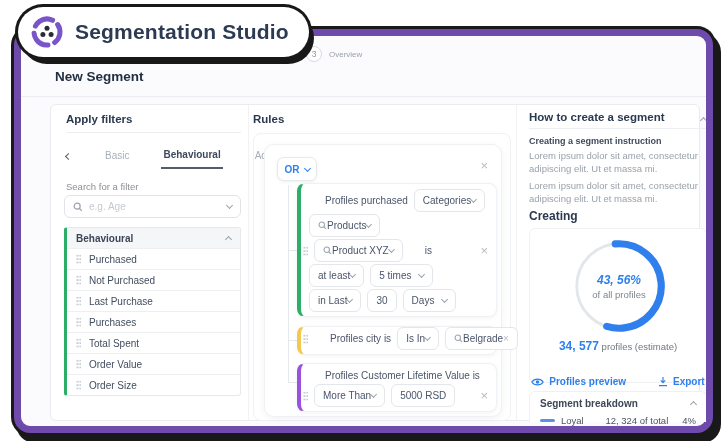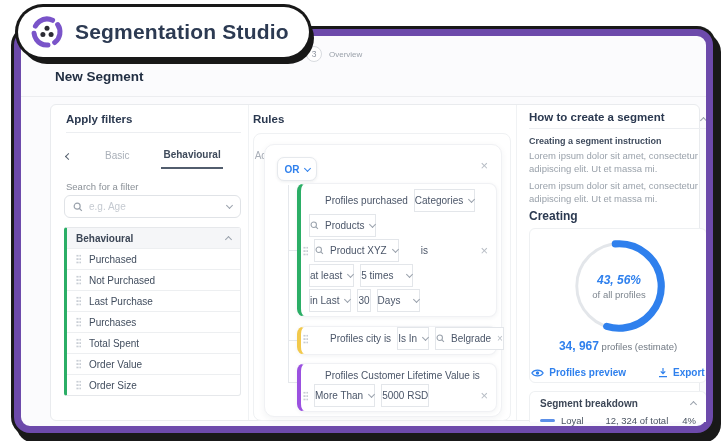--- a/index.html
+++ b/index.html
@@ -72,41 +72,41 @@
   .conn-v { position:absolute; left:23px; top:40px; width:1px; height:197px; background:#e5e8ec; }
   .conn-h { position:absolute; left:23px; width:10px; height:1px; background:#e5e8ec; }
 
   .rule { position:absolute; left:32px; width:200px; background:#fff; border:1px solid #f0f1f4;
     border-left:4px solid #2bae66; border-radius:8px; box-shadow:0 1px 4px rgba(40,50,70,.06); }
   .rule.green  { border-left-color:#2bae66; }
   .rule.yellow { border-left-color:#f2c94c; }
   .rule.purple { border-left-color:#9b51e0; }
   .rrow { display:flex; align-items:center; gap:6px; height:23px; margin:0 8px 2px 8px; }
   .txt { font-size:10px; color:#4a5568; white-space:nowrap;margin-left:16px; }
-  .sel, .vbox { display:inline-flex; align-items:center; gap:6px; height:23px; padding:0 0;
-    border:1px solid #e3e6ea; border-radius:0; background:#fff; font-size:10px; color:#4a5568; white-space:nowrap; }
+  .sel, .vbox { display:inline-flex; align-items:center; height:23px; padding:0 8px;
+    border:1px solid #e3e6ea; border-radius:6px; background:#fff; font-size:10px; color:#4a5568; white-space:nowrap; }
   .spacer { flex:1; }
 
   
   .help-title { position:absolute; left:478px; top:6px; }
   .help-chev { position:absolute; left:650px; top:11px; }
   .help-divider { position:absolute; left:478px; top:23px; width:177px; border-top:1px solid #eceef1; }
   .instr-title { position:absolute; left:478px; top:31px; font-size:9px; font-weight:bold; color:#3f4b5d; }
   .para { position:absolute; left:478px; width:178px; font-size:9.5px; color:#9aa2ab; line-height:1.4; }
   .summary-title { position:absolute; left:478px; top:104px; font-size:12px; font-weight:bold; color:#2b3950; }
   .summary-card { position:absolute; left:478px; top:123px; width:178px; height:155px;
     border:1px solid #eef0f2; border-radius:6px; background:#fff; }
   .donut-wrap { position:absolute; left:41px; top:9px; width:96px; height:96px; }
   .donut-label { position:absolute; left:0; top:0; width:96px; height:96px; display:flex; flex-direction:column;
     align-items:center; justify-content:center; gap:2px; }
   .donut-pct { font-size:12px; font-weight:bold; color:#2f80ed;font-style:italic; }
   .donut-cap { font-size:9.5px; color:#7d858e; }
   .estimate { position:absolute; left:0; top:110px; width:100%; text-align:center; font-size:9.5px; color:#707882; }
   .estimate b { font-size:12px; color:#2f80ed; }
-  .links { position:absolute; left:0; top:138px; width:100%; display:flex; justify-content:center; gap:32px; }
+  .links { position:absolute; left:0; top:147px; width:100%; display:flex; justify-content:center; gap:32px; }
   .blue-link { display:inline-flex; align-items:center; gap:5px; font-size:10px; font-weight:bold; color:#2f80ed; cursor:default; }
 
   .breakdown-card { position:absolute; left:478px; top:286px; width:178px; height:31px;
     border:1px solid #eef0f2; border-radius:6px 6px 0 0; border-bottom:0; background:#fff; }
   .bd-header { display:flex; align-items:center; justify-content:space-between; padding:6px 10px 4px; 
     font-size:10px; font-weight:bold; color:#3c4656; }
   .bd-row { display:flex; align-items:center; gap:6px; padding:2px 10px; font-size:9.5px; color:#4a5462; }
   .bd-dash { width:15px; height:3px; border-radius:2px; background:#5b8fe8; flex:none; }
   .bd-name { flex:1; }
   .bd-detail { margin-right:8px; }
@@ -330,21 +330,21 @@
             <svg width="96" height="96" viewBox="0 0 100 100">
               <circle cx="50" cy="50" r="44" fill="none" stroke="#e3e6ea" stroke-width="3"></circle>
               <circle cx="50" cy="50" r="44" fill="none" stroke="#2f80ed" stroke-width="7.5" stroke-linecap="round" transform="rotate(-95 50 50)" stroke-dasharray="154.817685968905 276.46015351590177"></circle>
             </svg>
             <div class="donut-label">
               <span class="donut-pct">43, 56%</span>
               <span class="donut-cap">of all profiles</span>
             </div>
           </div>
           <div class="estimate">
-            <b>34, 967</b>
+            <b>34, 577</b>
             <span>profiles (estimate)</span>
           </div>
           <div class="links">
             <span class="blue-link">
               <svg width="13" height="10" viewBox="0 0 16 12">
                 <path d="M1 6 C4 1.2 12 1.2 15 6 C12 10.8 4 10.8 1 6 Z" fill="none" stroke="#2f80ed" stroke-width="1.4"></path>
                 <circle cx="8" cy="6" r="2.1" fill="#2f80ed"></circle>
               </svg>
               <span>Profiles preview</span>
             </span>

